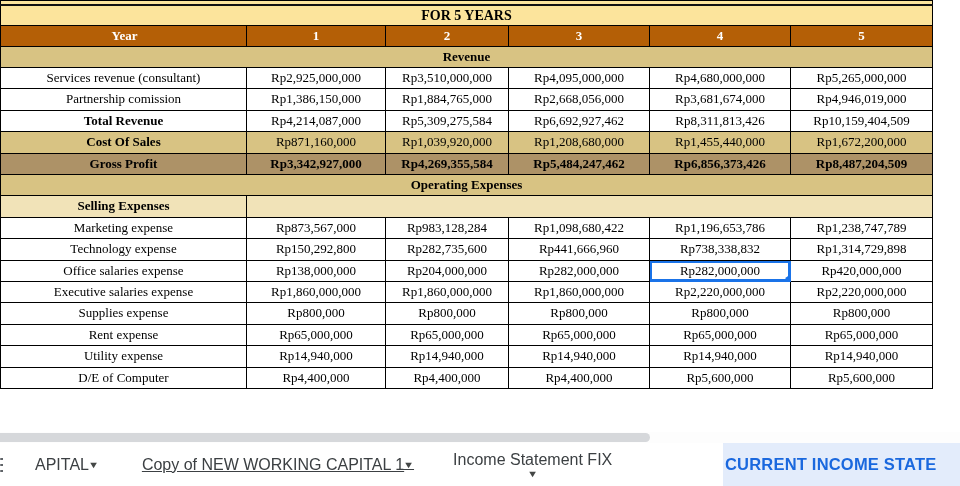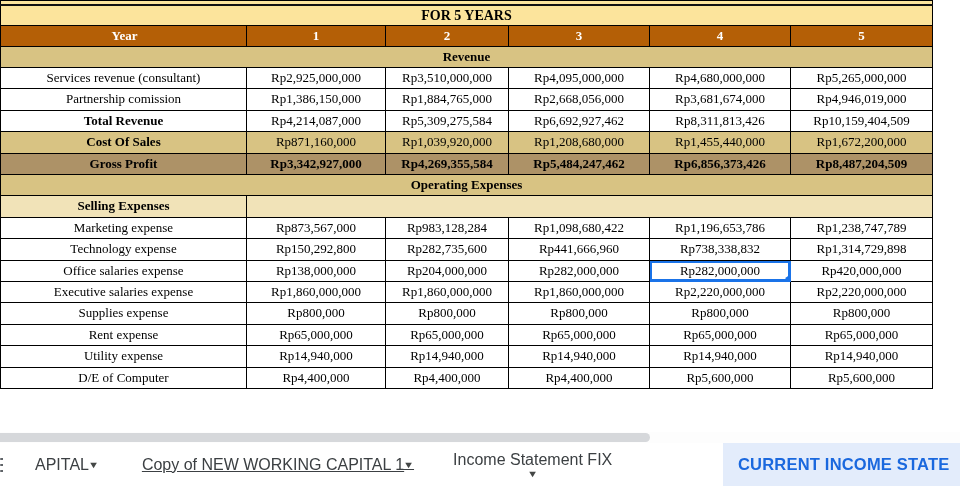--- a/index.html
+++ b/index.html
@@ -31,21 +31,21 @@
           font-family:"Liberation Sans",sans-serif;font-size:16px;color:#3C4043;}
   .tabs-flex{display:flex;align-items:center;height:100%;}
   .all-sheets{width:3px;height:14px;overflow:hidden;display:flex;flex-direction:column;justify-content:space-between;flex:none;}
   .all-sheets i{display:block;width:10px;height:2px;background:#5F6368;border-radius:1px;}
   .tab{display:flex;align-items:center;cursor:pointer;white-space:nowrap;flex:none;}
   .tab .arrow{font-size:9px;color:#444746;transform:scaleX(1.25);}
   .tab.t0{margin-left:32px;}
   .tab.t1{margin-left:44px;text-decoration:underline;}
   .tab.t2{margin-left:40px;flex-direction:column;}
   .active-tab{position:absolute;right:0;top:0;width:237px;height:43px;background:#E3ECFB;
-              display:flex;align-items:center;padding-left:15px;box-sizing:border-box;
+              display:flex;align-items:center;padding-left:2px;box-sizing:border-box;
               color:#1A68DE;font-weight:bold;font-size:16.5px;white-space:nowrap;overflow:hidden;
               letter-spacing:.2px;cursor:pointer;}
 </style>
 </head>
 <body>
 
 <div class="stage">
 
   <div class="grid-clip">
     <table>

